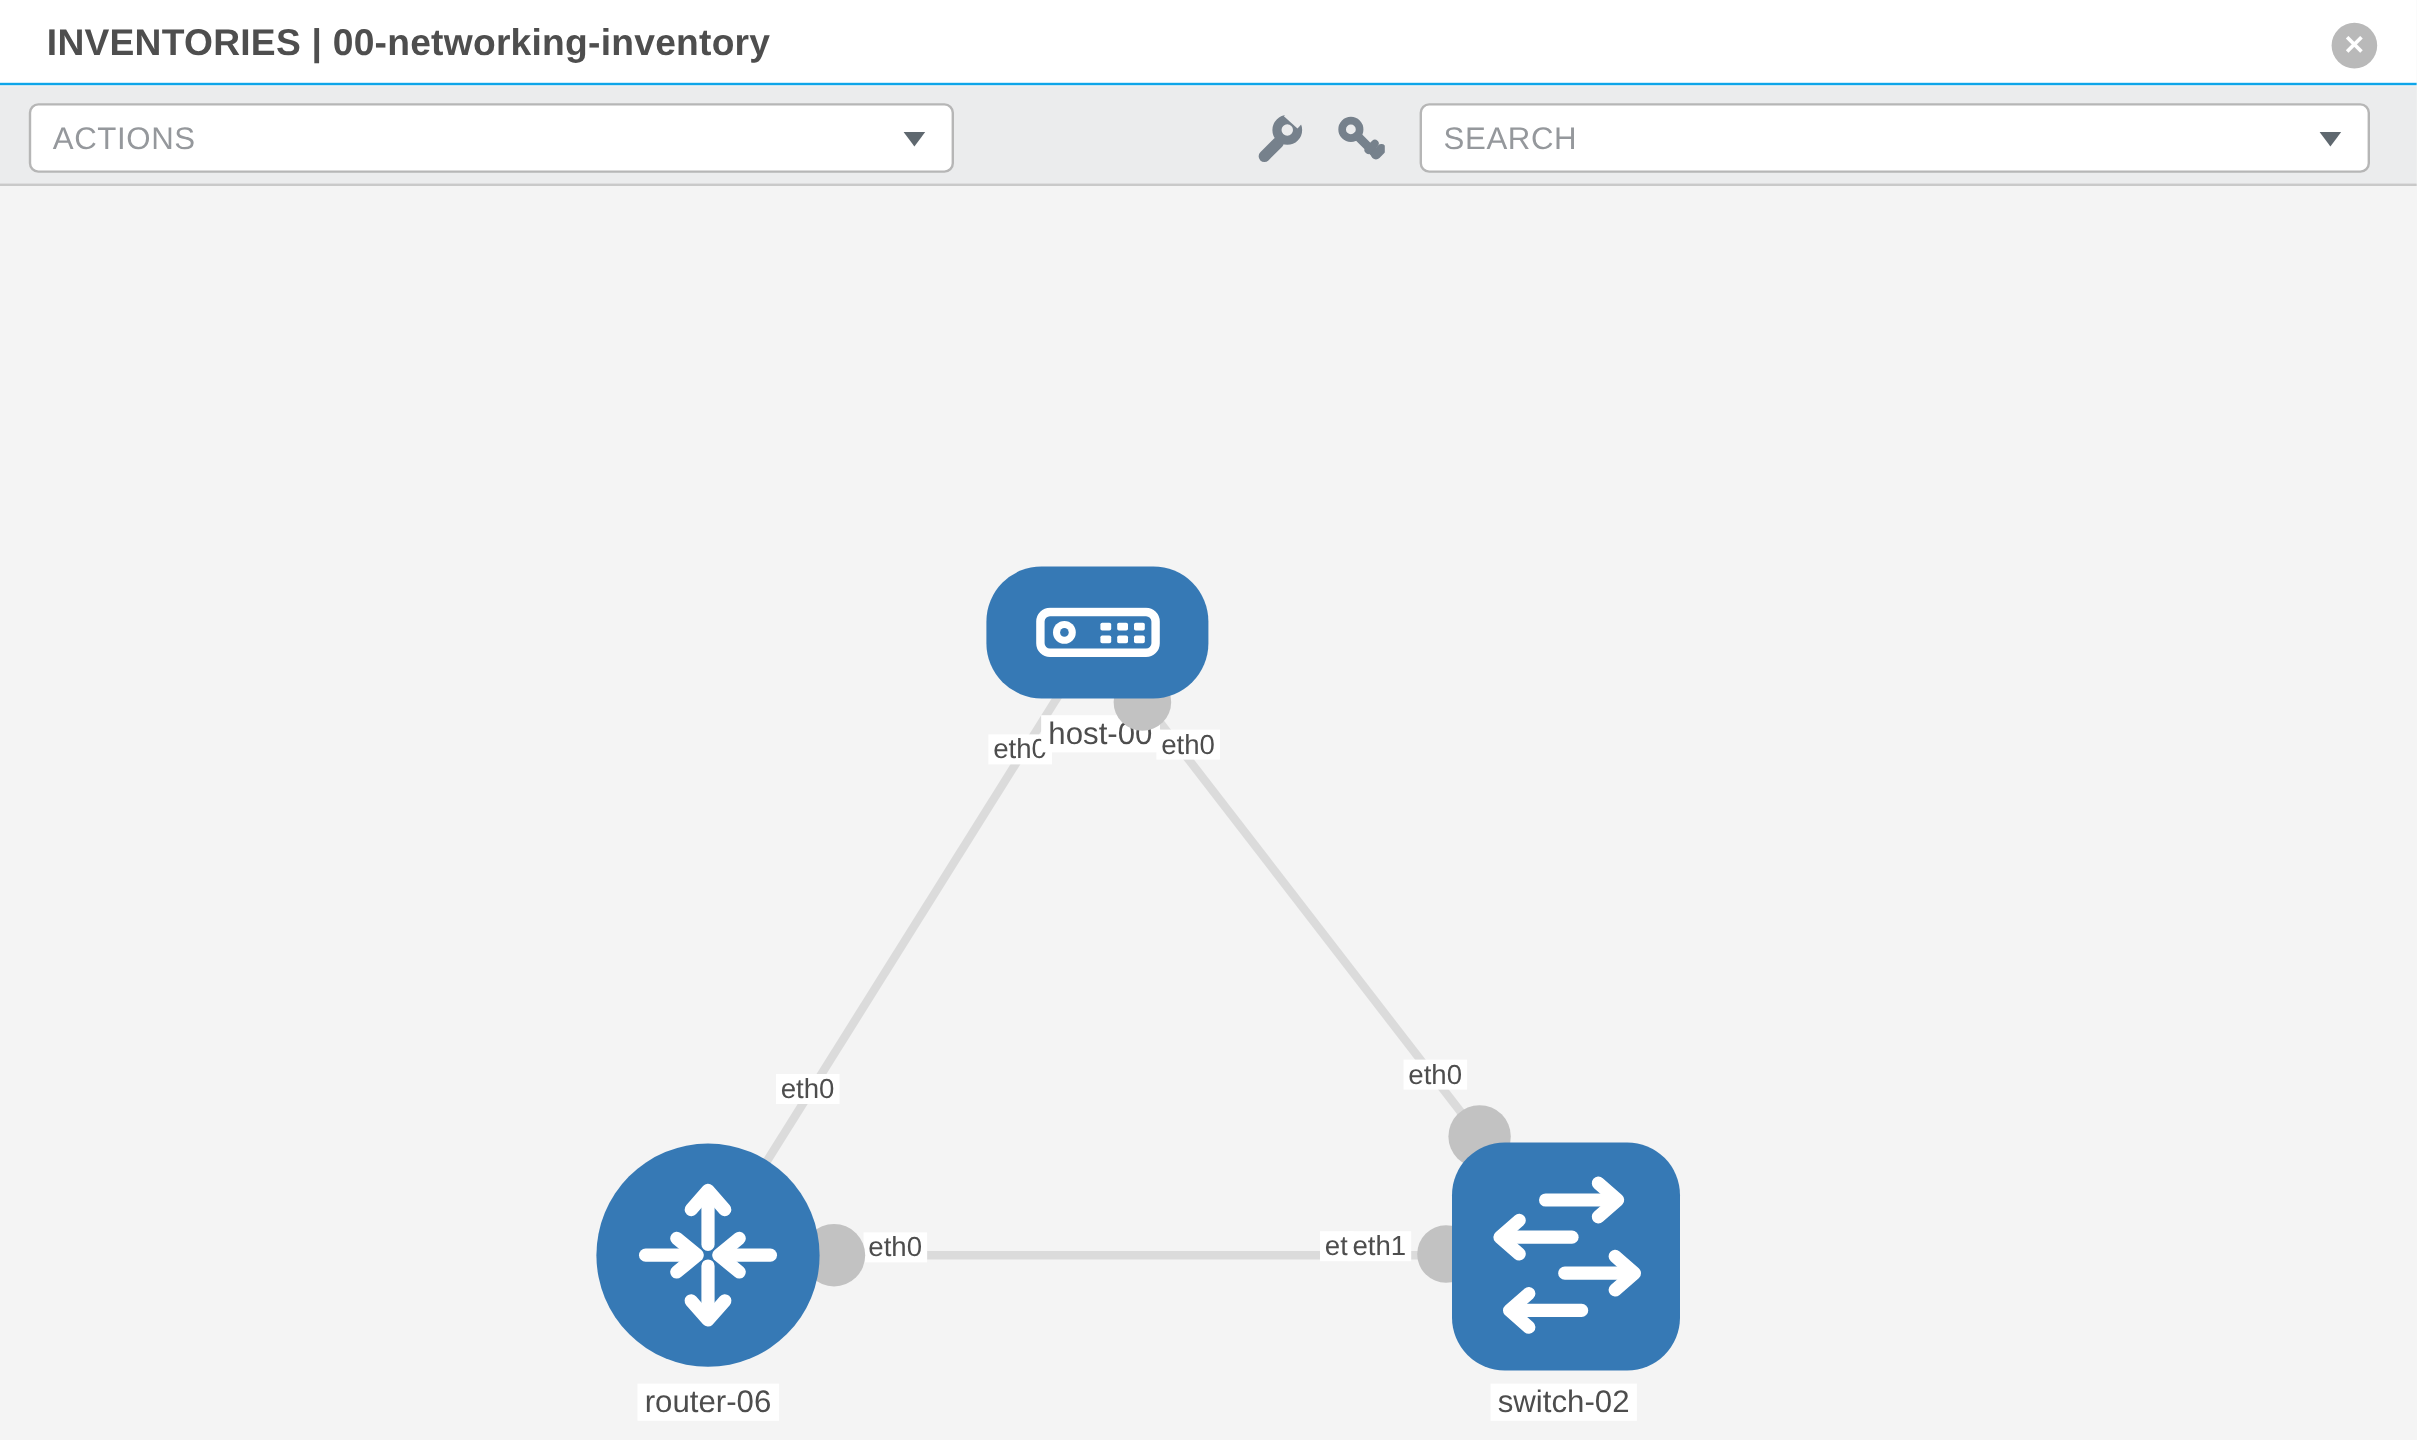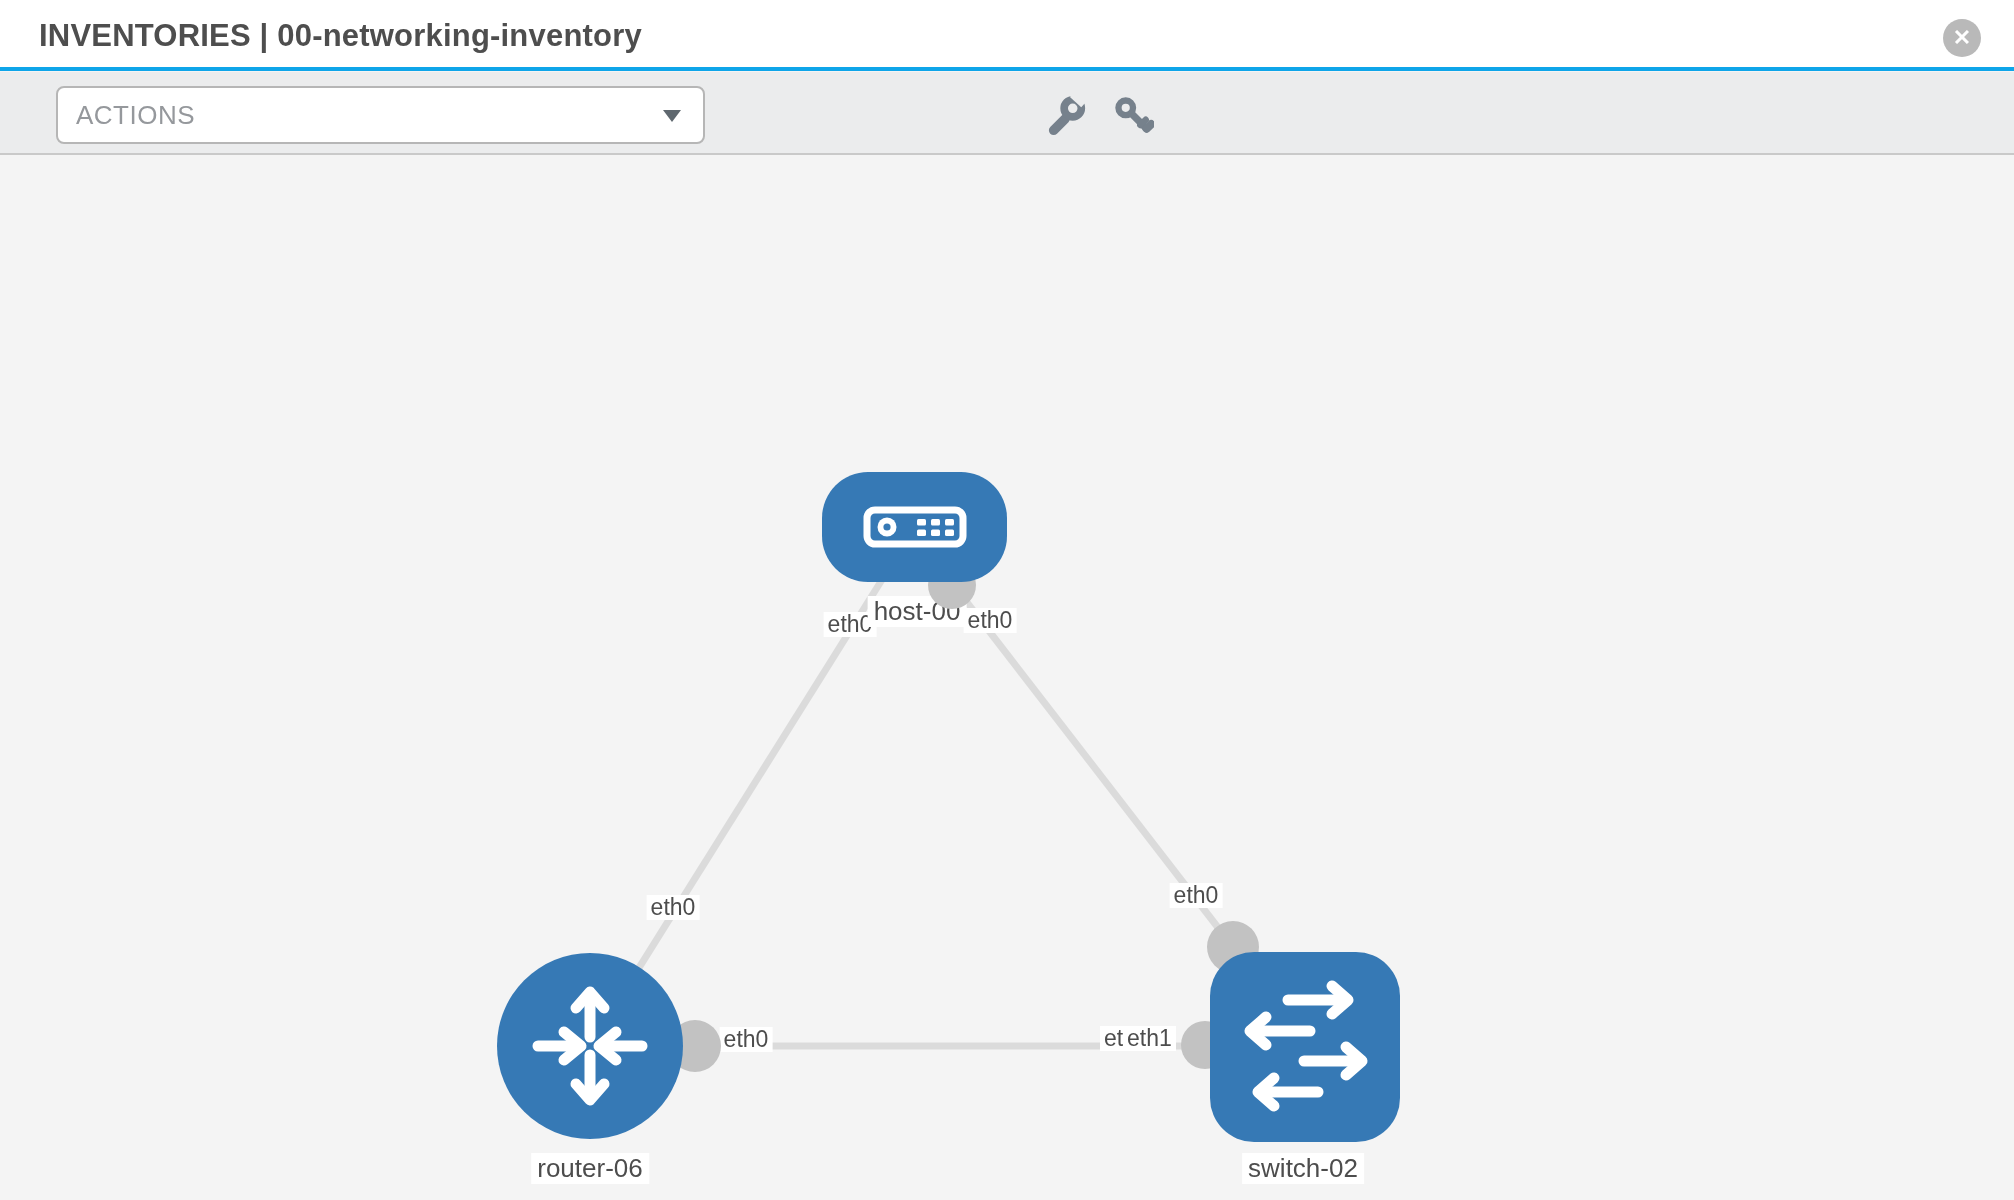--- a/index.html
+++ b/index.html
@@ -6,21 +6,21 @@
   html,body { width:2014px; height:1200px; overflow:hidden; }
   body {
     font-family:"Liberation Sans", sans-serif;
     background:#f4f4f4;
     position:relative;
   }
 
   
   .header {
     position:absolute; left:0; top:0; width:2014px; height:71px;
-    background:#ffffff; border-bottom:4px solid #0ea5e9; z-index:20;
+    background:#ffffff; border-bottom:2px solid #0ea5e9; z-index:20;
   }
   .header-title {
     position:absolute; left:39px; top:0; height:71px; line-height:71px;
     font-size:31px; font-weight:bold; color:#4e4e4e; letter-spacing:0.2px;
   }
   .close-btn {
     position:absolute; left:1943px; top:19px; width:38px; height:38px;
     background:#b9b9b9; border-radius:50%; cursor:pointer;
     display:flex; align-items:center; justify-content:center;
   }
@@ -140,21 +140,21 @@
 
 <div class="header">
   <div class="header-title">INVENTORIES | 00-networking-inventory</div>
   <div class="close-btn">
     <span>✕</span>
   </div>
 </div>
 
 <div class="toolbar">
 
-  <div class="select-box" style="left:56px; width:649px;">
+  <div class="select-box" style="left:24px; width:771px;">
     <span class="label">ACTIONS</span>
     <span class="caret"></span>
   </div>
 
   <div class="tool-icon" style="left:1046px;">
     <svg width="42" height="42" viewBox="0 0 44 44">
       <path d="M8 38 L20 26" stroke="#76818c" stroke-width="10" stroke-linecap="round" fill="none"></path>
       <circle cx="28" cy="15" r="9" fill="none" stroke="#76818c" stroke-width="8"></circle>
       <rect x="27" y="-2" width="16" height="12" fill="#ebeced" transform="rotate(42 35 4)"></rect>
     </svg>
@@ -162,14 +162,18 @@
 
   <div class="tool-icon" style="left:1112px; top:24px;">
     <svg width="42" height="40" viewBox="0 0 46 44" stroke="#76818c" fill="none" stroke-linecap="round">
       <circle cx="15" cy="13" r="8" stroke-width="7"></circle>
       <path d="M21 19 L38 36" stroke-width="8"></path>
       <path d="M31 32 L37 26" stroke-width="7"></path>
       <path d="M38 36 L43 31" stroke-width="9"></path>
     </svg>
   </div>
 
+  <div class="select-box" style="left:1183px; width:792px;">
+    <span class="label">SEARCH</span>
+    <span class="caret"></span>
+  </div>
 
 </div>
 
 </body></html>

